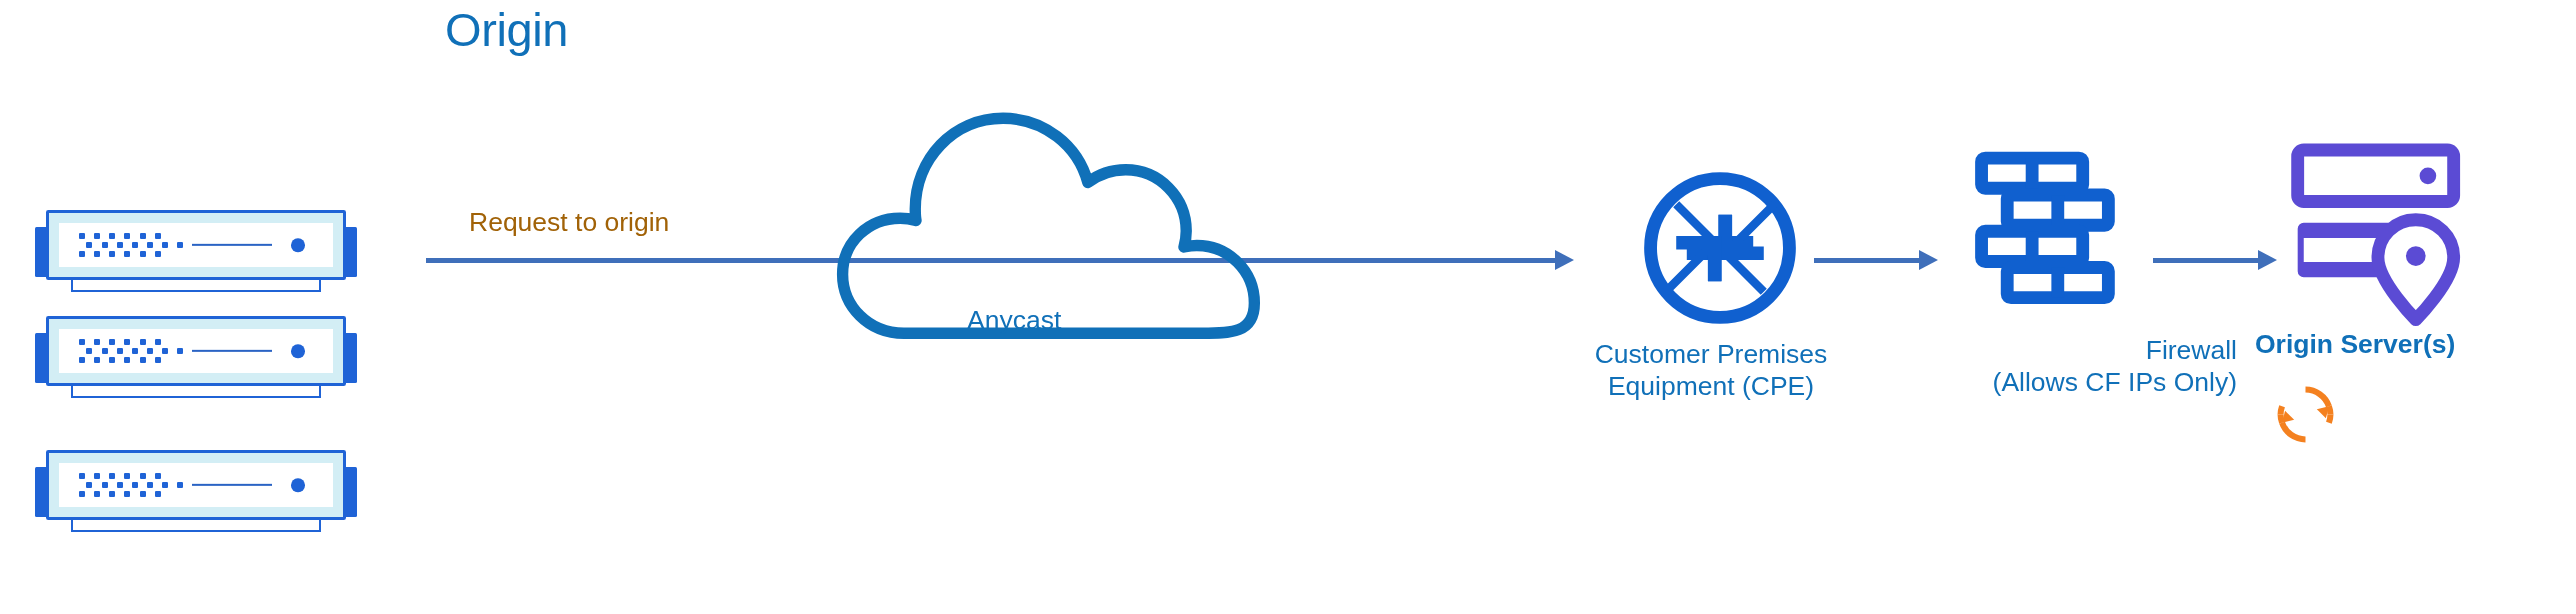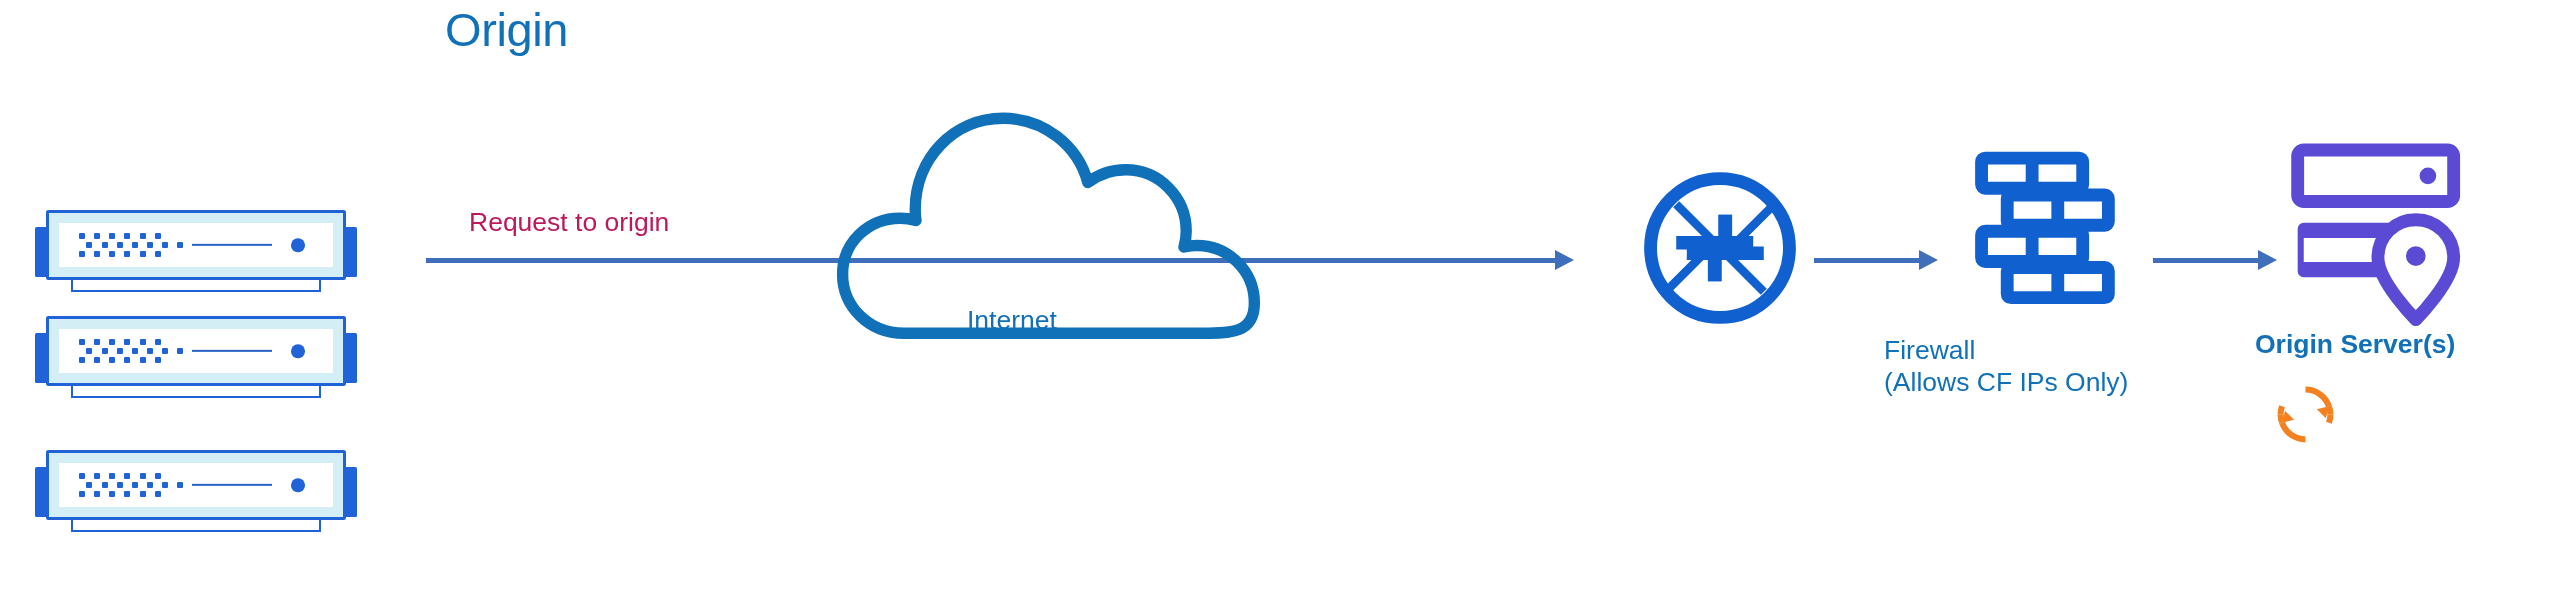--- a/index.html
+++ b/index.html
@@ -145,21 +145,21 @@
   .blue-label {
     color: #1070b8;
     font-size: 26.5px;
     line-height: 32px;
     white-space: pre-line;
   }
   #label-request-to-origin {
     left: 469px;
     top: 207px;
     font-size: 26.5px;
-    color: #be185d;
+    color: #a16207;
     white-space: nowrap;
   }
   #label-cf-ip {
     left: 390px;
     top: 278px;
   }
   #label-internet {
     left: 967px;
     top: 305px;
     font-size: 26.5px;
@@ -168,21 +168,21 @@
   }
   #label-cpe {
     left: 1552px;
     top: 338px;
     text-align: center;
     width: 318px;
   }
   #label-firewall {
     left: 1884px;
     top: 334px;
-    text-align: left;
+    text-align: right;
     width: 353px;
   }
   #label-origin {
     left: 2255px;
     top: 328px;
     white-space: nowrap;
     font-weight: bold;
   }
   #label-cloudflared {
     left: 2354px;
@@ -356,35 +356,37 @@
                C 280 16 325 52 338 101
                C 352 90 369 84 388 84
                C 432 84 468 120 468 165
                C 468 172 467 179 465 186
                C 470 185 476 184 482 184
                C 524 184 558 218 558 260
                C 558 302 524 300 482 300
                Z" fill="none" stroke="#1070b8" stroke-width="15" stroke-linejoin="round"></path>
     </svg>
   </div>
-  <div class="abs" id="label-internet">Internet</div>
+  <div class="abs" id="label-internet">Anycast</div>
 
   <div class="abs" id="cpe-icon">
     <svg viewBox="0 0 212 212" width="160" height="160" aria-hidden="true">
       <circle cx="106" cy="106" r="92" fill="none" stroke="#1060cf" stroke-width="17"></circle>
 
       <path d="M52 44 L104 96 L104 62 L122 62 L122 122 L62 122 L62 104 L96 104 L44 52 Z" fill="#1060cf"></path>
 
       <path d="M160 168 L108 116 L108 150 L90 150 L90 90 L150 90 L150 108 L116 108 L168 160 Z" fill="#1060cf"></path>
 
       <path d="M168 44 L116 96 L116 62 L98 62 L98 122 L158 122 L158 104 L124 104 L176 52 Z" fill="#1060cf" transform="translate(6,0)"></path>
 
       <path d="M44 168 L96 116 L96 150 L114 150 L114 90 L54 90 L54 108 L88 108 L36 160 Z" fill="#1060cf" transform="translate(-6,0)"></path>
     </svg>
   </div>
+  <div class="abs blue-label" id="label-cpe">Customer Premises
+Equipment (CPE)</div>
 
   <div class="abs" id="firewall-icon">
     <svg viewBox="0 0 204 202" width="154" height="153" aria-hidden="true">
       <g fill="none" stroke="#1060cf" stroke-width="17" stroke-linejoin="round">
         <rect x="10" y="9" width="134" height="40" rx="5"></rect>
         <line x1="77" y1="9" x2="77" y2="49"></line>
         <rect x="44" y="58" width="134" height="40" rx="5"></rect>
         <line x1="111" y1="58" x2="111" y2="98"></line>
         <rect x="10" y="106" width="134" height="40" rx="5"></rect>
         <line x1="77" y1="106" x2="77" y2="146"></line>

